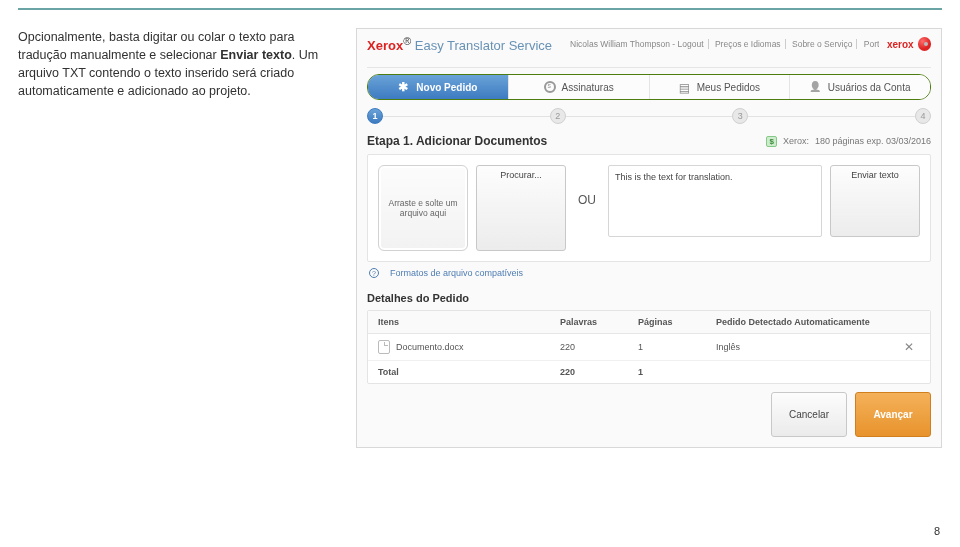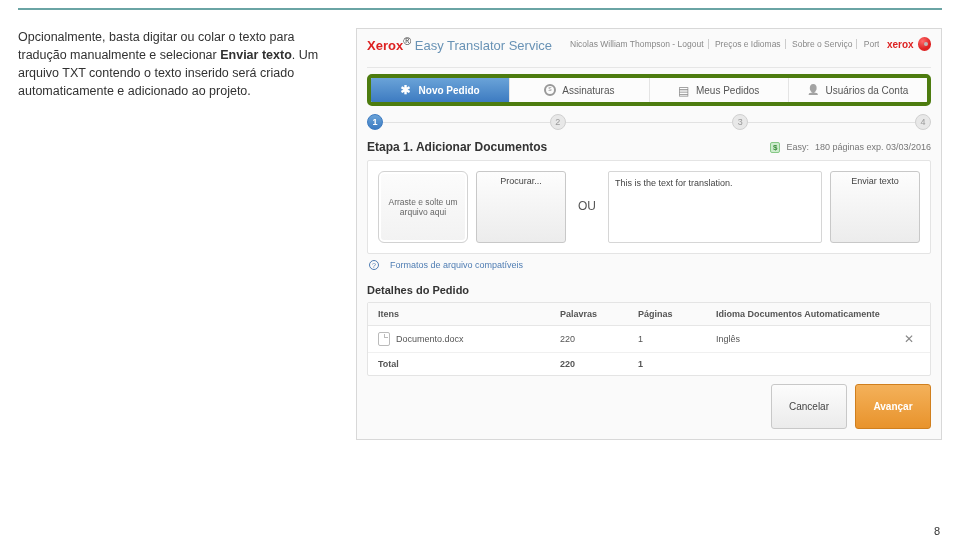--- a/index.html
+++ b/index.html
@@ -43,21 +43,21 @@
   .brand .xerox { color: #d22; font-weight: 600; }
   .brand .sub { color: #6892b5; }
   .mini-links { font-size: 8.5px; color: #888; flex: 1; padding-left: 6px; white-space: nowrap; overflow: hidden; }
   .mini-links span { padding: 0 4px; border-right: 1px solid #ccc; }
   .mini-links span:last-child { border-right: none; }
   .logo { width: 44px; height: 18px; display: flex; align-items: center; justify-content: flex-end; gap: 4px; }
   .logo .word { color: #d22; font-weight: 700; font-size: 10px; }
   .logo .ball { width: 14px; height: 14px; border-radius: 50%; background: radial-gradient(circle at 35% 30%, #ff6b6b 0%, #d22 60%); position: relative; }
   .logo .ball::after { content: ""; position: absolute; top: 5px; right: 3px; width: 4px; height: 4px; background: #bbb; border-radius: 50%; }
 
-  .tabs { display: flex; gap: 0; border: 4px solid #4d7c0f; border-radius: 5px; overflow: hidden; margin-bottom: 8px; }
+  .tabs { display: flex; gap: 0; border: 1px solid #4d7c0f; border-radius: 12px; overflow: hidden; margin-bottom: 8px; }
   .tab {
     flex: 1;
     display: flex; align-items: center; justify-content: center; gap: 6px;
     padding: 6px 4px;
     font-size: 10px; color: #555; background: #fcfcfc;
     border-right: 1px solid #e4e4e4;
   }
   .tab:last-child { border-right: none; }
   .tab.active { background: linear-gradient(#6aa3d8,#3d7bc1); color: #fff; font-weight: 600; }
   .tab .ico { width: 12px; height: 12px; display: inline-block; }
@@ -74,21 +74,21 @@
   .step-line { flex: 1; height: 1px; background: #e2e2e2; }
 
   .step-title-row { display: flex; justify-content: space-between; align-items: center; margin-bottom: 6px; }
   .step-title { font-size: 12px; font-weight: 700; color: #333; }
   .balance { font-size: 9px; color: #777; display: flex; gap: 6px; align-items: center; }
   .balance .badge { background: #cdebcd; border: 1px solid #86c886; color: #3b8c3b; border-radius: 2px; padding: 0 2px; font-size: 8px; font-weight: 700; }
 
   .upload-row { display: flex; gap: 12px; align-items: flex-start; border: 1px solid #e4e4e4; background: #fff; padding: 10px; border-radius: 2px; }
   .up-col { display: flex; flex-direction: row; gap: 8px; }
   .dropzone {
-    width: 90px; height: 72px;
+    width: 90px; height: 86px;
     border: 1px solid #d2d2d2;
     border-radius: 6px;
     background: linear-gradient(#fcfcfc,#f2f2f2);
     box-shadow: inset 0 0 0 2px #fff;
     font-size: 8.5px; color: #666;
     display: flex; align-items: center; justify-content: center; text-align: center; padding: 6px;
   }
   .btn-sm {
     width: 90px;
     background: linear-gradient(#fdfdfd,#ececec);
@@ -188,21 +188,21 @@
       <div class="step-line"></div>
       <div class="step">3</div>
       <div class="step-line"></div>
       <div class="step">4</div>
     </div>
 
     <div class="step-title-row">
       <div class="step-title">Etapa 1. Adicionar Documentos</div>
       <div class="balance">
         <span class="badge">$</span>
-        <span>Easy: </span>
+        <span>Xerox: </span>
         <span>180 páginas exp. 03/03/2016</span>
       </div>
     </div>
 
     <div class="upload-row">
       <div class="up-col">
         <div class="dropzone">Arraste e solte um arquivo aqui</div>
         <div class="btn-sm">Procurar...</div>
       </div>
       <div class="ou">OU</div>
@@ -217,21 +217,21 @@
       <span>Formatos de arquivo compatíveis</span>
     </div>
 
     <div class="section-h">Detalhes do Pedido</div>
 
     <div class="order-table">
       <div class="thead">
         <div>Itens</div>
         <div>Palavras</div>
         <div>Páginas</div>
-        <div>Idioma Documentos Automaticamente</div>
+        <div>Pedido Detectado Automaticamente</div>
         <div></div>
       </div>
       <div class="trow">
         <div class="doc-cell">
           <span class="doc-ico"></span>
           <span>Documento.docx</span>
         </div>
         <div>220</div>
         <div>1</div>
         <div>Inglês</div>

